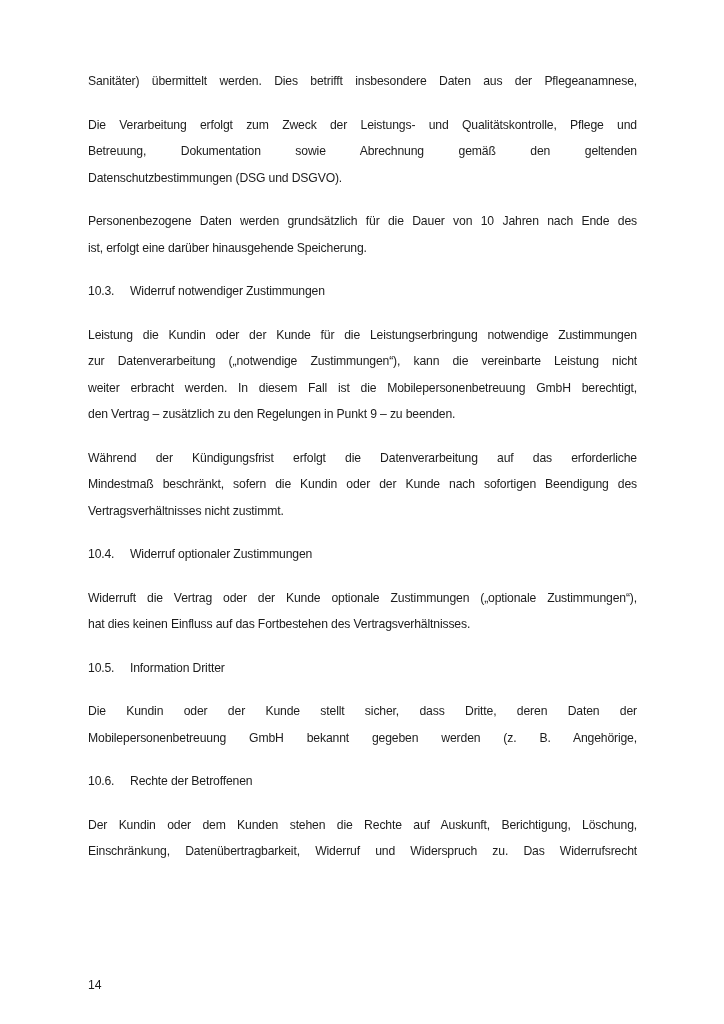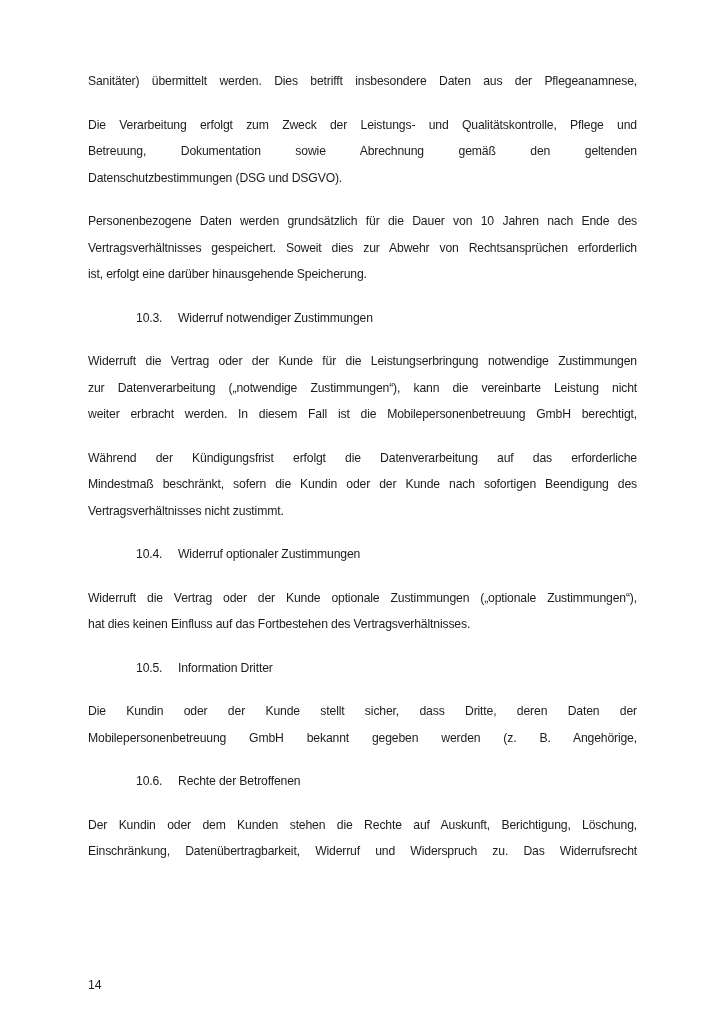--- a/index.html
+++ b/index.html
@@ -43,21 +43,20 @@
     width: 100%;
     height: 0;
   }
   .heading {
     height: 26.5px;
     line-height: 26.5px;
   }
   .hnum {
     display: inline-block;
     width: 42px;
-    margin-left: 48px;
   }
   .page-number {
     position: absolute;
     left: 88px;
     top: 977px;
     width: 549px;
     text-align: left;
     font-size: 12.2px;
     line-height: 16px;
   }
@@ -73,32 +72,32 @@
     </div>
 
     <div class="block">
       <div class="line just">Die Verarbeitung erfolgt zum Zweck der Leistungs- und Qualitätskontrolle, Pflege und</div>
       <div class="line just">Betreuung, Dokumentation sowie Abrechnung gemäß den geltenden</div>
       <div class="line">Datenschutzbestimmungen (DSG und DSGVO).</div>
     </div>
 
     <div class="block">
       <div class="line just">Personenbezogene Daten werden grundsätzlich für die Dauer von 10 Jahren nach Ende des</div>
-      <div class="line just">Vertragsverhältnisses gespeichert. Soweit dies zur Abwehr von Rechtsansprüchen erforderlich</div>
       <div class="line">ist, erfolgt eine darüber hinausgehende Speicherung.</div>
     </div>
 
     <div class="block heading">
       <span class="hnum">10.3.</span><span class="htext">Widerruf notwendiger Zustimmungen</span>
     </div>
 
     <div class="block">
-      <div class="line just">Widerruft die Vertrag oder der Kunde für die Leistungserbringung notwendige Zustimmungen</div>
+      <div class="line just">Leistung die Kundin oder der Kunde für die Leistungserbringung notwendige Zustimmungen</div>
       <div class="line just">zur Datenverarbeitung („notwendige Zustimmungen“), kann die vereinbarte Leistung nicht</div>
       <div class="line just">weiter erbracht werden. In diesem Fall ist die Mobilepersonenbetreuung GmbH berechtigt,</div>
+      <div class="line">den Vertrag – zusätzlich zu den Regelungen in Punkt 9 – zu beenden.</div>
     </div>
 
     <div class="block">
       <div class="line just">Während der Kündigungsfrist erfolgt die Datenverarbeitung auf das erforderliche</div>
       <div class="line just">Mindestmaß beschränkt, sofern die Kundin oder der Kunde nach sofortigen Beendigung des</div>
       <div class="line">Vertragsverhältnisses nicht zustimmt.</div>
     </div>
 
     <div class="block heading">
       <span class="hnum">10.4.</span><span class="htext">Widerruf optionaler Zustimmungen</span>

